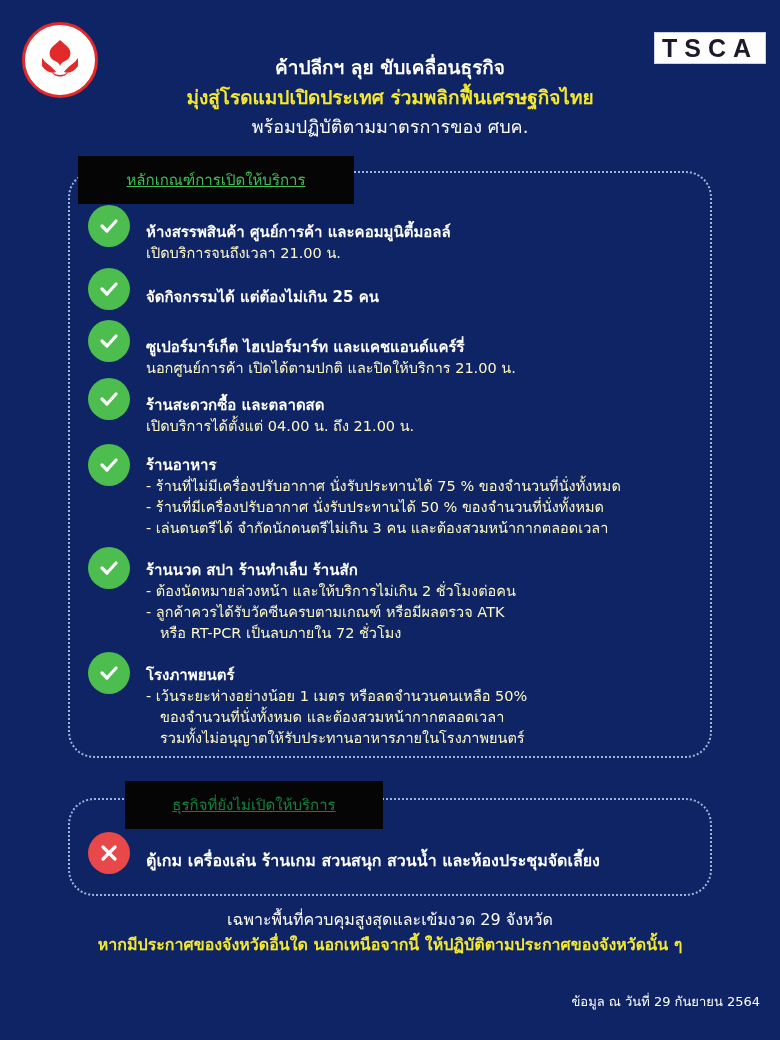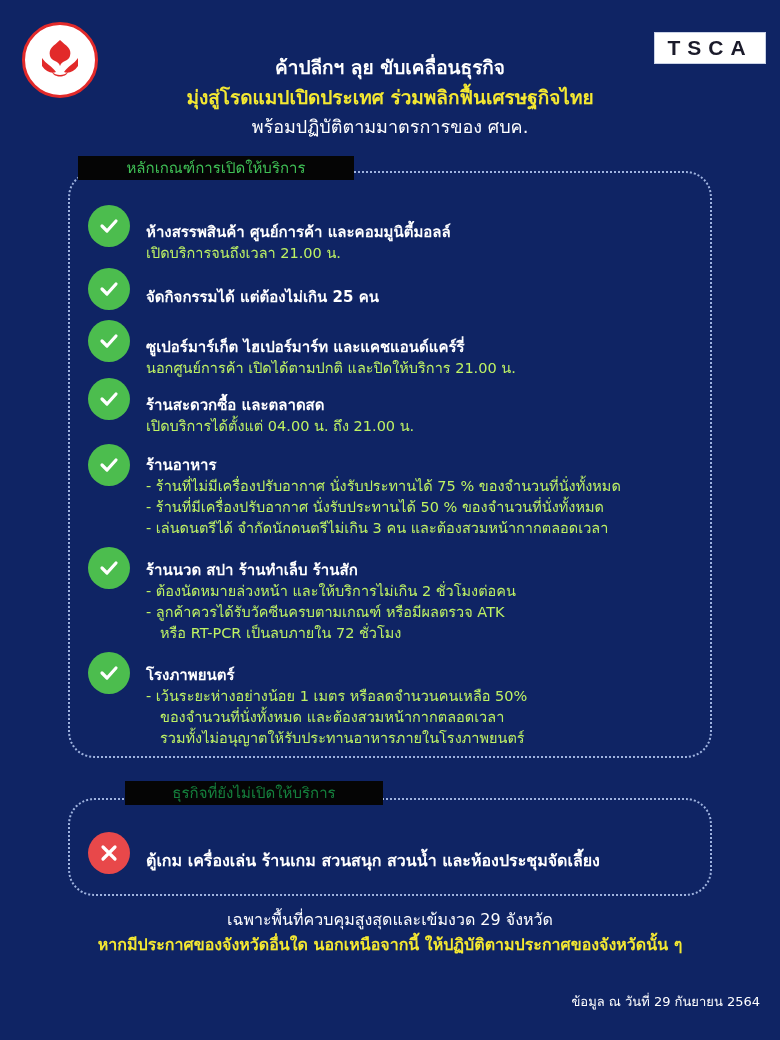--- a/index.html
+++ b/index.html
@@ -15,59 +15,60 @@
     position: absolute; left: 22px; top: 22px;
     width: 76px; height: 76px; border-radius: 50%;
     background: #ffffff; border: 3px solid #e22a2a;
     display: flex; align-items: center; justify-content: center;
   }
   .logo-right {
     position: absolute; left: 654px; top: 32px;
     width: 112px; height: 32px; background: #ffffff;
     border: 1px solid #c9d2e6;
     display: flex; align-items: center; justify-content: center;
-    color: #1a1a2a; font-weight: bold; font-size: 21px; letter-spacing: 7px;
+    color: #1a1a2a; font-weight: bold; font-size: 25px; letter-spacing: 7px;
     font-family: "Liberation Sans", sans-serif;
   }
   .header {
     position: absolute; left: 110px; top: 52px; width: 560px;
     text-align: center;
   }
   .header .l1 { font-size: 19px; font-weight: bold; line-height: 30px; color: #ffffff; }
   .header .l2 { font-size: 19px; font-weight: bold; line-height: 30px; color: #f4e832; }
   .header .l3 { font-size: 18px; line-height: 30px; color: #ffffff; }
 
   .box {
     position: absolute; border: 2px dotted #9fb3df; border-radius: 26px;
   }
   .box-open { left: 68px; top: 171px; width: 644px; height: 587px; }
   .box-closed { left: 68px; top: 798px; width: 644px; height: 98px; }
 
   .tag {
-    position: absolute; background: #050505; height: 24px;
+    position: absolute; background: #050505; height: 48px;
     display: flex; align-items: center; justify-content: center;
     font-size: 15px;
+    text-decoration: underline;
   }
   .tag-open { left: 78px; top: 156px; width: 276px; color: #3fbf55; }
   .tag-closed { left: 85px; top: 781px; width: 258px; color: #15803d; margin-left: 40px; }
 
   .item { position: absolute; left: 88px; width: 620px; display: flex; }
   .icon-ok {
     width: 42px; height: 42px; border-radius: 50%; background: #4cbd4e;
     flex: 0 0 42px; display: flex; align-items: center; justify-content: center;
     margin-right: 16px;
   }
   .icon-no {
     width: 42px; height: 42px; border-radius: 50%; background: #e8484a;
     flex: 0 0 42px; display: flex; align-items: center; justify-content: center;
     margin-right: 16px;
   }
   .txt { display: flex; flex-direction: column; }
   .ttl { font-size: 15px; font-weight: bold; line-height: 22px; color: #ffffff; margin-top: 16px; }
-  .sub { font-size: 14.5px; line-height: 21px; color: #bef264; }
+  .sub { font-size: 14.5px; line-height: 21px; color: #fef9c3; }
   .sub.indent { padding-left: 14px; }
 
   .footer-1 {
     position: absolute; left: 0; top: 908px; width: 780px; text-align: center;
     font-size: 16px; line-height: 24px; color: #ffffff;
   }
   .footer-2 {
     position: absolute; left: 0; top: 933px; width: 780px; text-align: center;
     font-size: 16px; font-weight: bold; line-height: 24px; color: #f4e832;
   }

